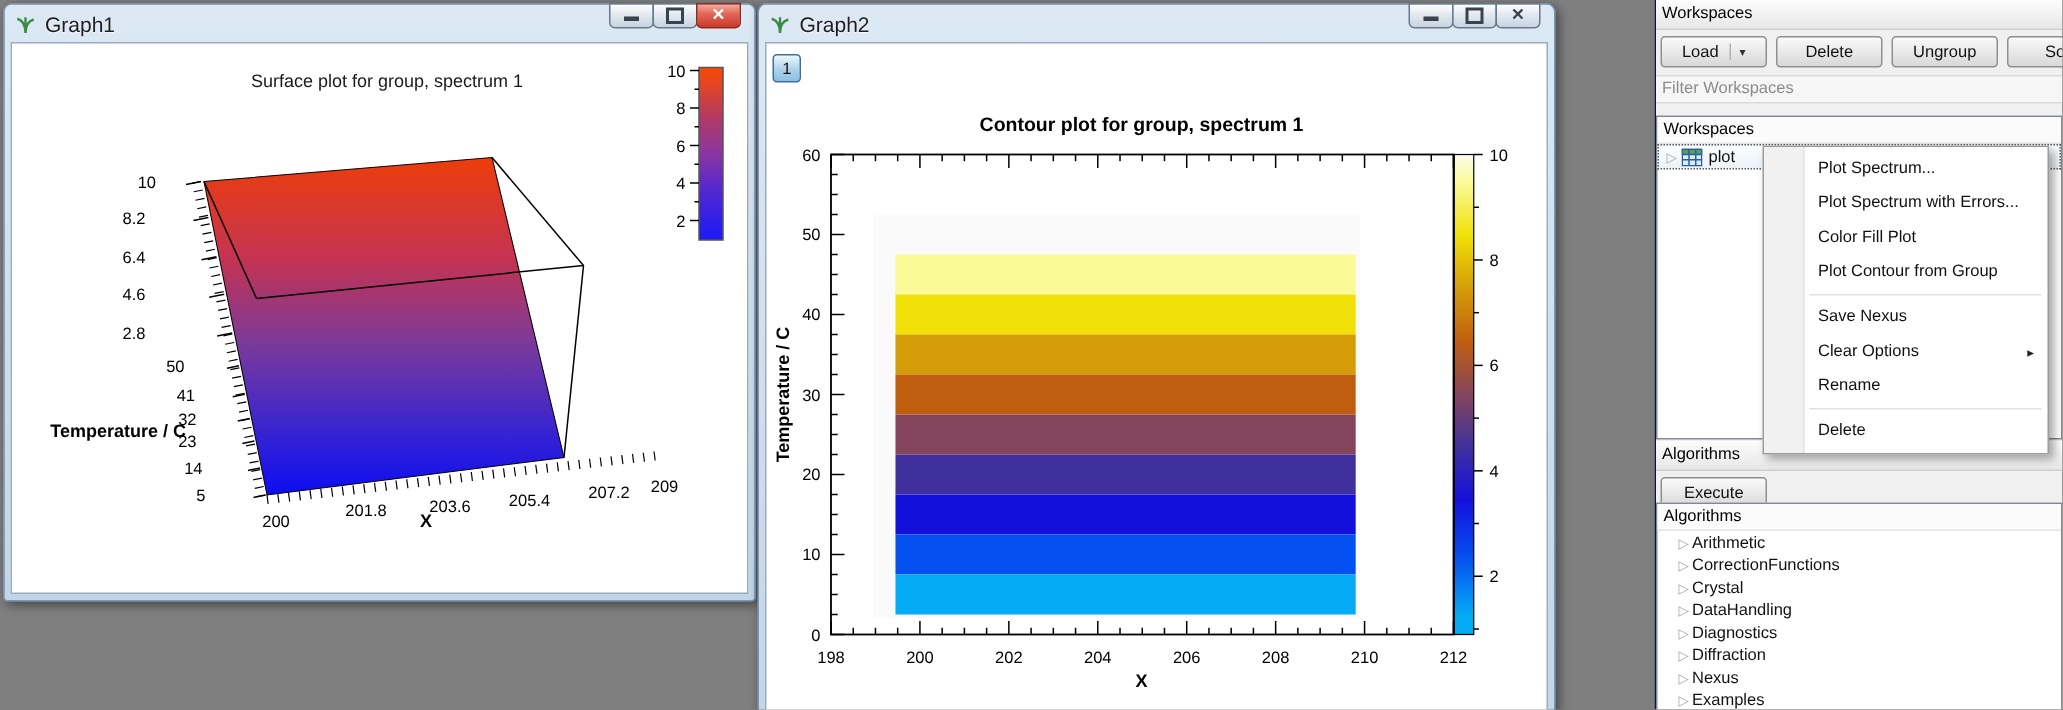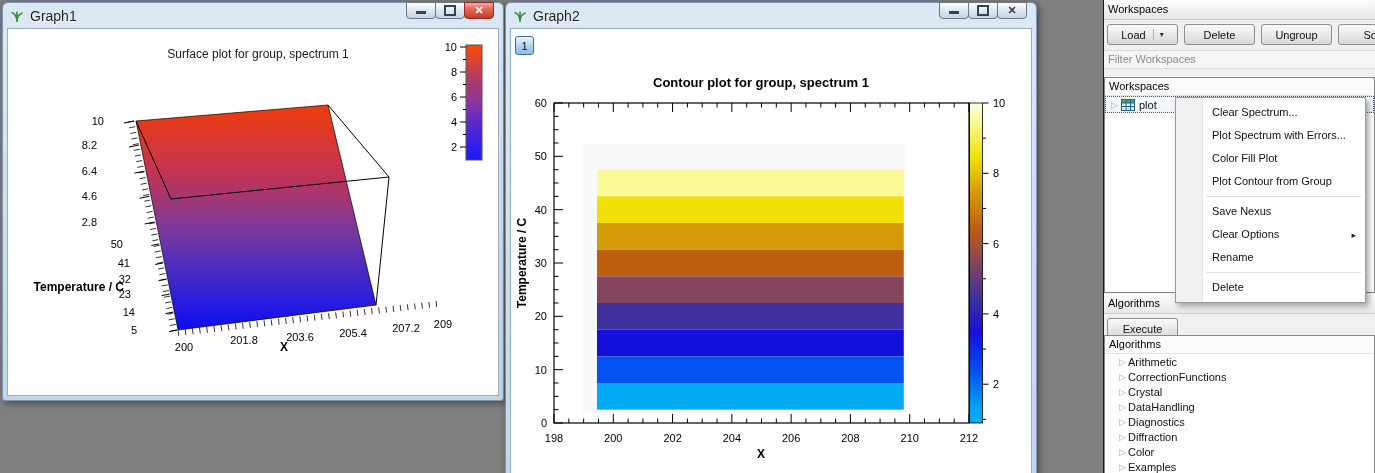--- a/index.html
+++ b/index.html
@@ -456,34 +456,34 @@
         <div class="tree-item alg-item">
           <span class="expander" style="margin-left: 12px;">▷</span>
           <span>Diagnostics</span>
         </div>
         <div class="tree-item alg-item">
           <span class="expander" style="margin-left: 12px;">▷</span>
           <span>Diffraction</span>
         </div>
         <div class="tree-item alg-item">
           <span class="expander" style="margin-left: 12px;">▷</span>
-          <span>Color</span>
+          <span>Nexus</span>
         </div>
         <div class="tree-item alg-item">
           <span class="expander" style="margin-left: 12px;">▷</span>
           <span>Examples</span>
         </div>
       </div>
   </div>
 </div>
 
 <div id="context-menu">
   <div class="menu-gutter"></div>
   <div id="menu-items">
-      <div class="menu-item">Clear Spectrum...</div>
+      <div class="menu-item">Plot Spectrum...</div>
       <div class="menu-item">Plot Spectrum with Errors...</div>
       <div class="menu-item">Color Fill Plot</div>
       <div class="menu-item">Plot Contour from Group</div>
       <div class="menu-sep"></div>
       <div class="menu-item">Save Nexus</div>
       <div class="menu-item">Clear Options<span class="menu-arrow">▸</span></div>
       <div class="menu-item">Rename</div>
       <div class="menu-sep"></div>
       <div class="menu-item">Delete</div>
     </div>

